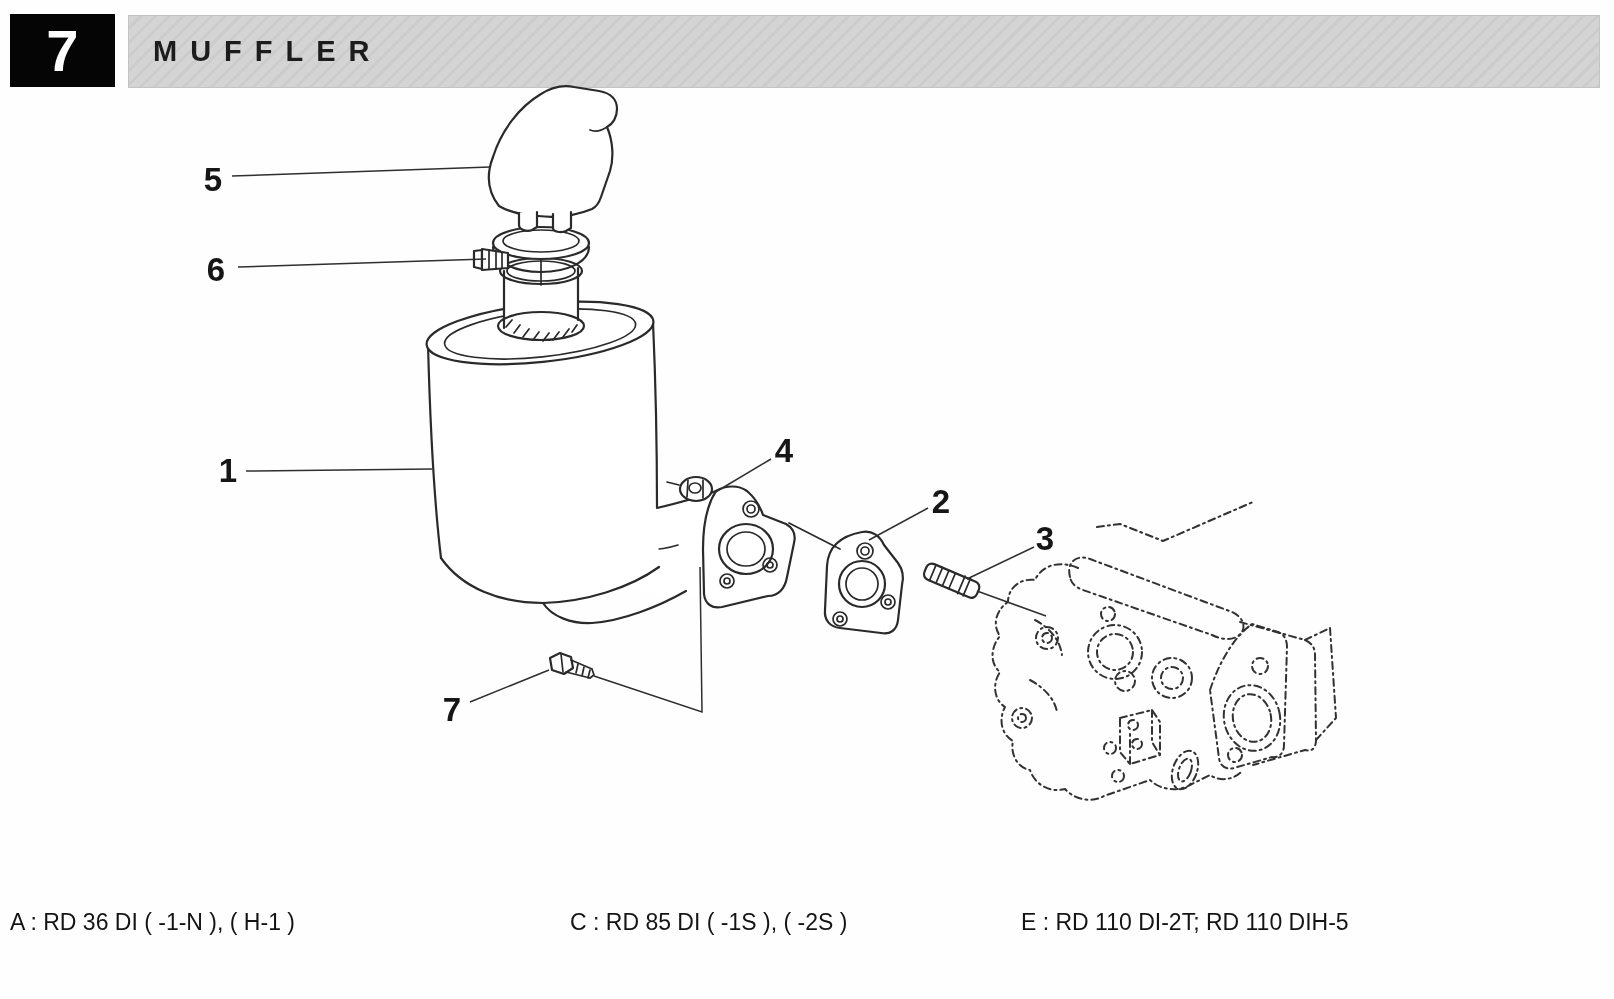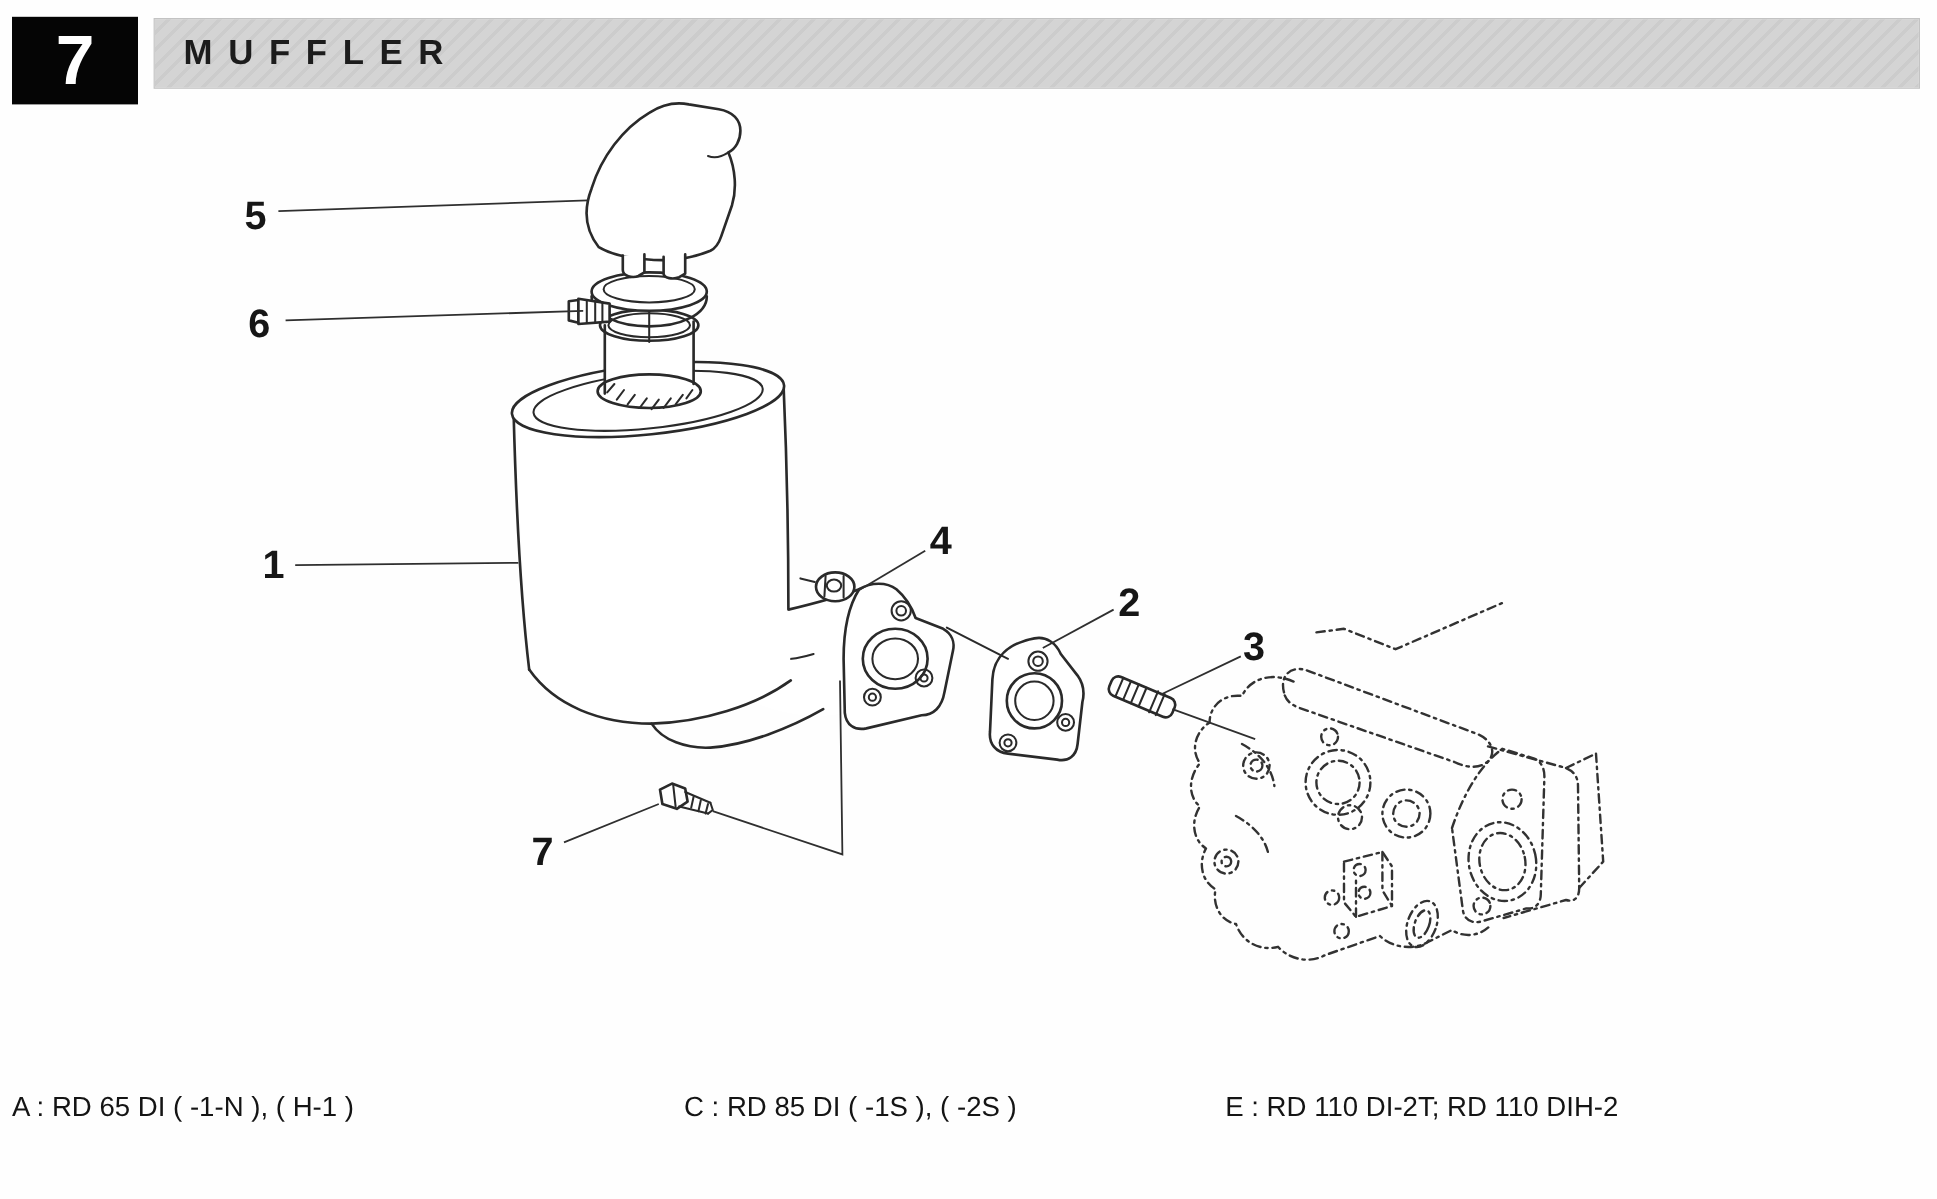--- a/index.html
+++ b/index.html
@@ -2,21 +2,21 @@
 <html><head>
 <meta charset="utf-8">
 <style>
   html,body{margin:0;padding:0;background:#ffffff;}
   .page{position:relative;width:1614px;height:999px;background:#fefefe;overflow:hidden;
         font-family:"Liberation Sans", sans-serif;}
   
   .chapter-box{position:absolute;left:10px;top:14px;width:105px;height:73px;background:#050505;
                display:flex;align-items:center;justify-content:center;}
   .chapter-box span{color:#ffffff;font-size:58px;font-weight:bold;line-height:1;}
-  .title-band{position:absolute;left:128px;top:15px;width:1472px;height:59px;
+  .title-band{position:absolute;left:128px;top:15px;width:1472px;height:73px;
               background:repeating-linear-gradient(135deg,#d4d4d4 0 7px,#cccccc 7px 10px);
               border:1px solid #c3c3c3;box-sizing:border-box;
               display:flex;align-items:center;}
   .title-band span{margin-left:24px;font-size:29px;font-weight:bold;letter-spacing:13px;color:#1c1c1c;}
   
   svg.diagram{position:absolute;left:0;top:0;}
   .ln{fill:none;stroke:#2a2a2a;stroke-width:2.2;stroke-linecap:round;stroke-linejoin:round;}
   .thin{stroke-width:1.7;}
   .fillw{fill:#ffffff;}
   .dash{fill:none;stroke:#323232;stroke-width:2;stroke-linecap:round;stroke-linejoin:round;
@@ -184,23 +184,23 @@
       <text class="callout" x="1045" y="550">3</text>
       <text class="callout" x="784" y="462">4</text>
       <text class="callout" x="213" y="191">5</text>
       <text class="callout" x="216" y="281">6</text>
       <text class="callout" x="452" y="721">7</text>
     </g>
   </svg>
 
   <div class="footer">
     <div class="fcol c1">
-      <div>A : RD 65 DI ( -1-N ), ( H-1 )</div>
+      <div>A : RD 36 DI ( -1-N ), ( H-1 )</div>
     </div>
     <div class="fcol c2">
       <div>C : RD 85 DI ( -1S ), ( -2S )</div>
     </div>
     <div class="fcol c3">
-      <div>E : RD 110 DI-2T; RD 110 DIH-2</div>
+      <div>E : RD 110 DI-2T; RD 110 DIH-5</div>
     </div>
   </div>
 
 </div>
 
 </body></html>

